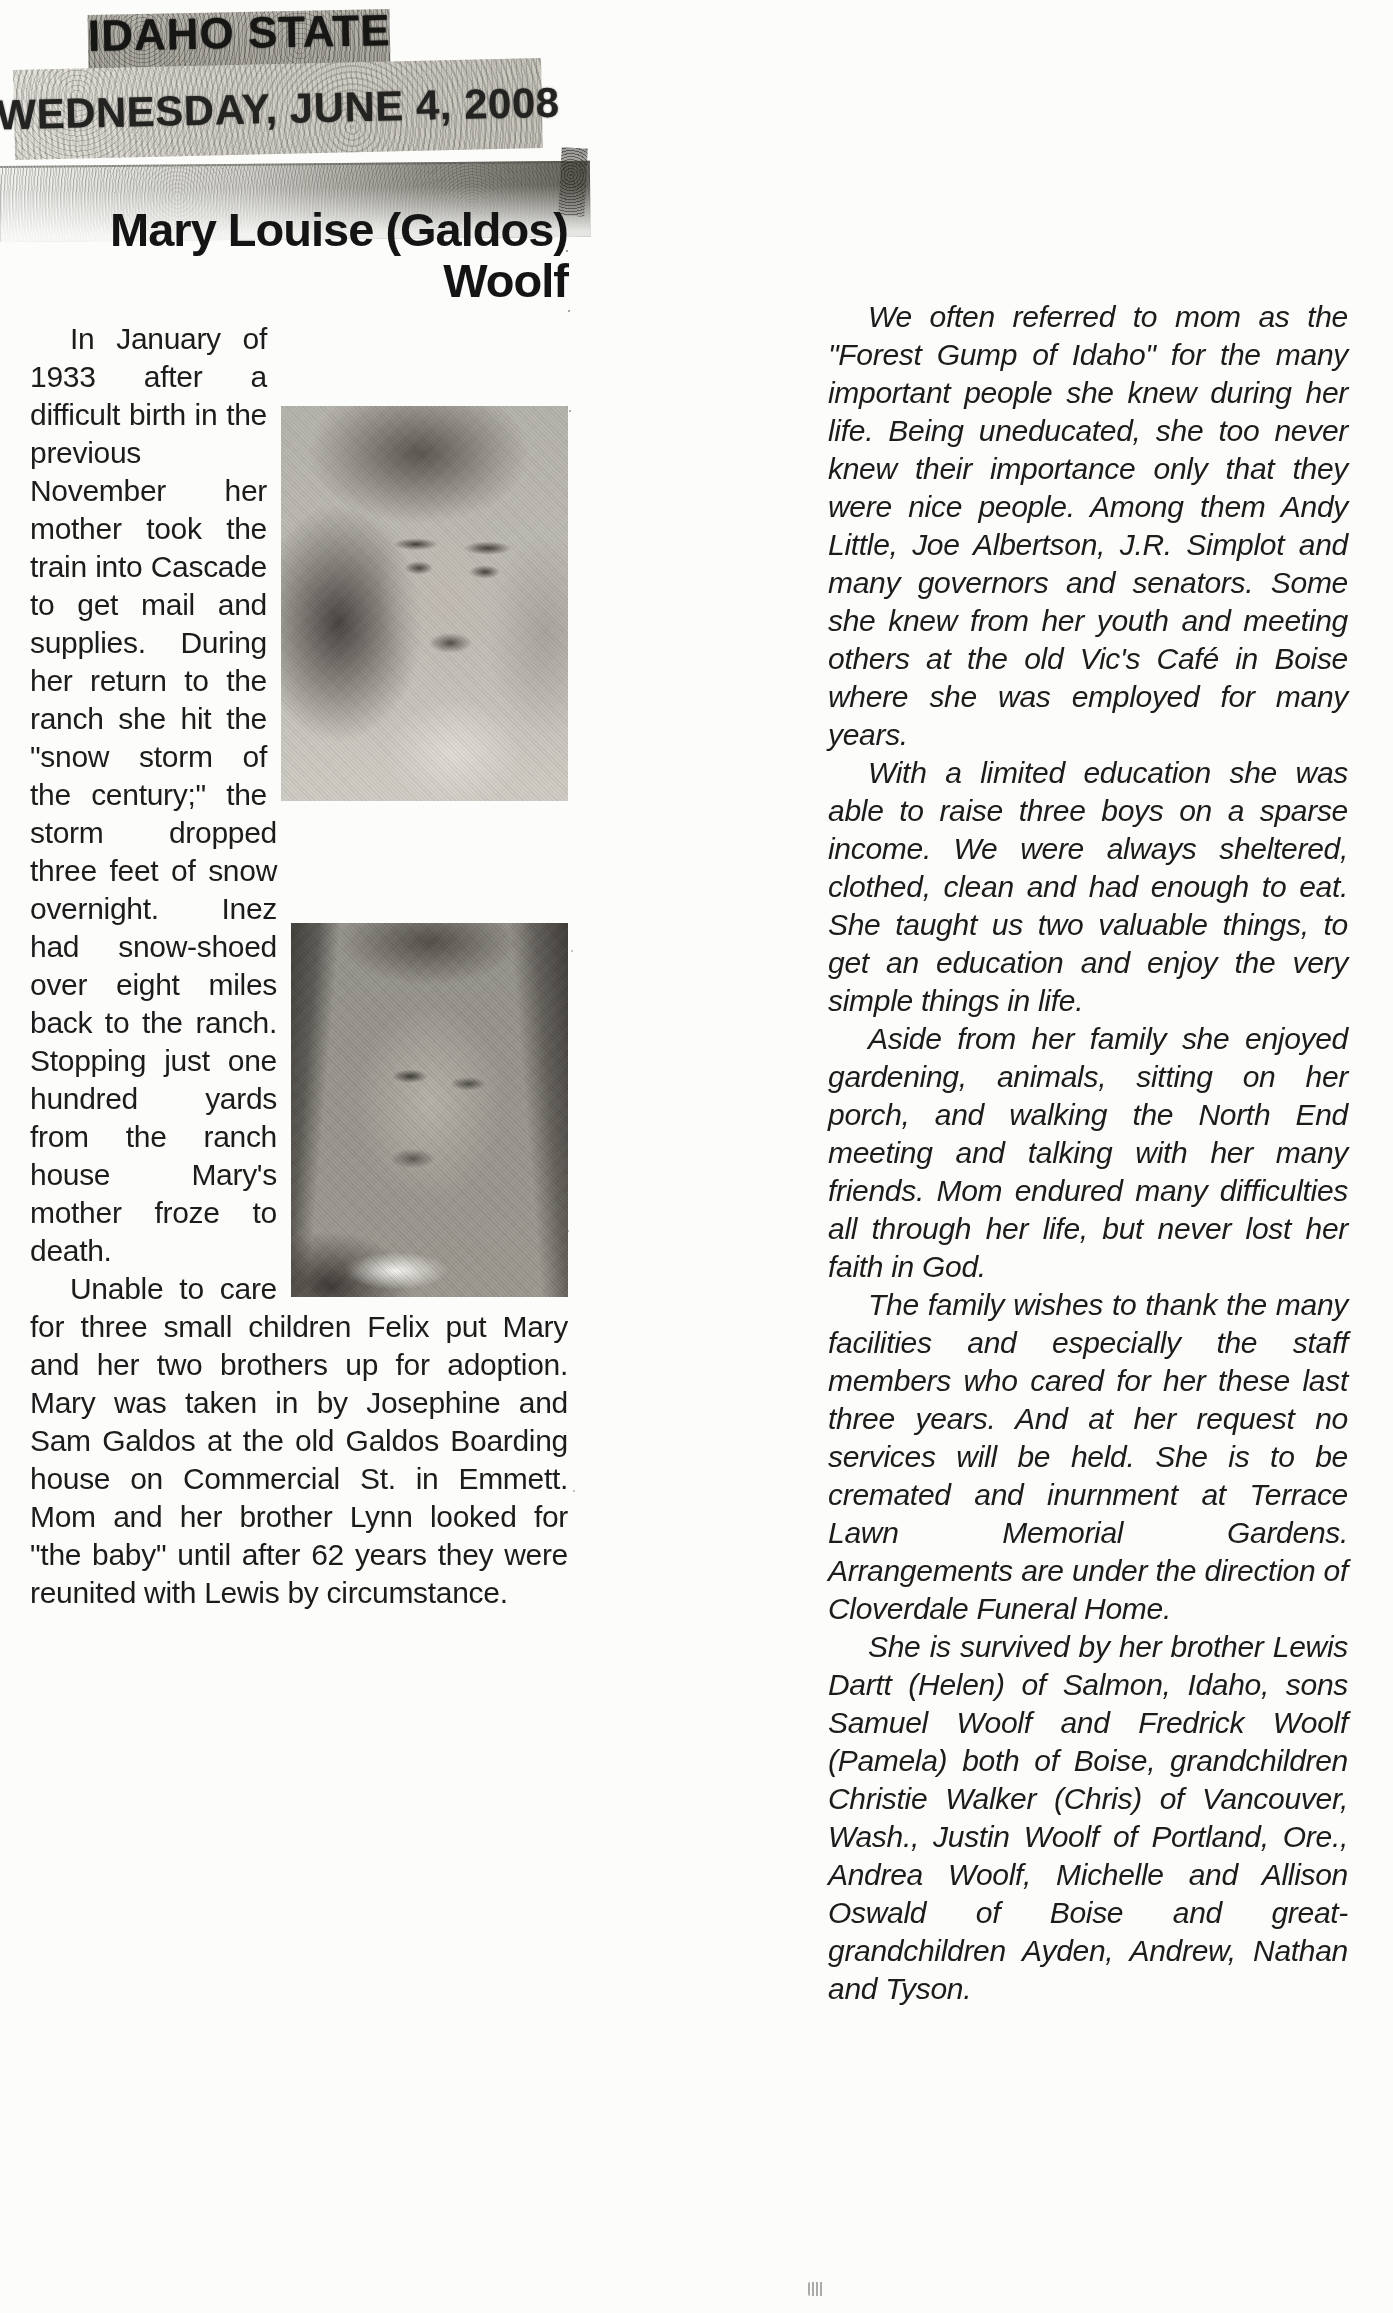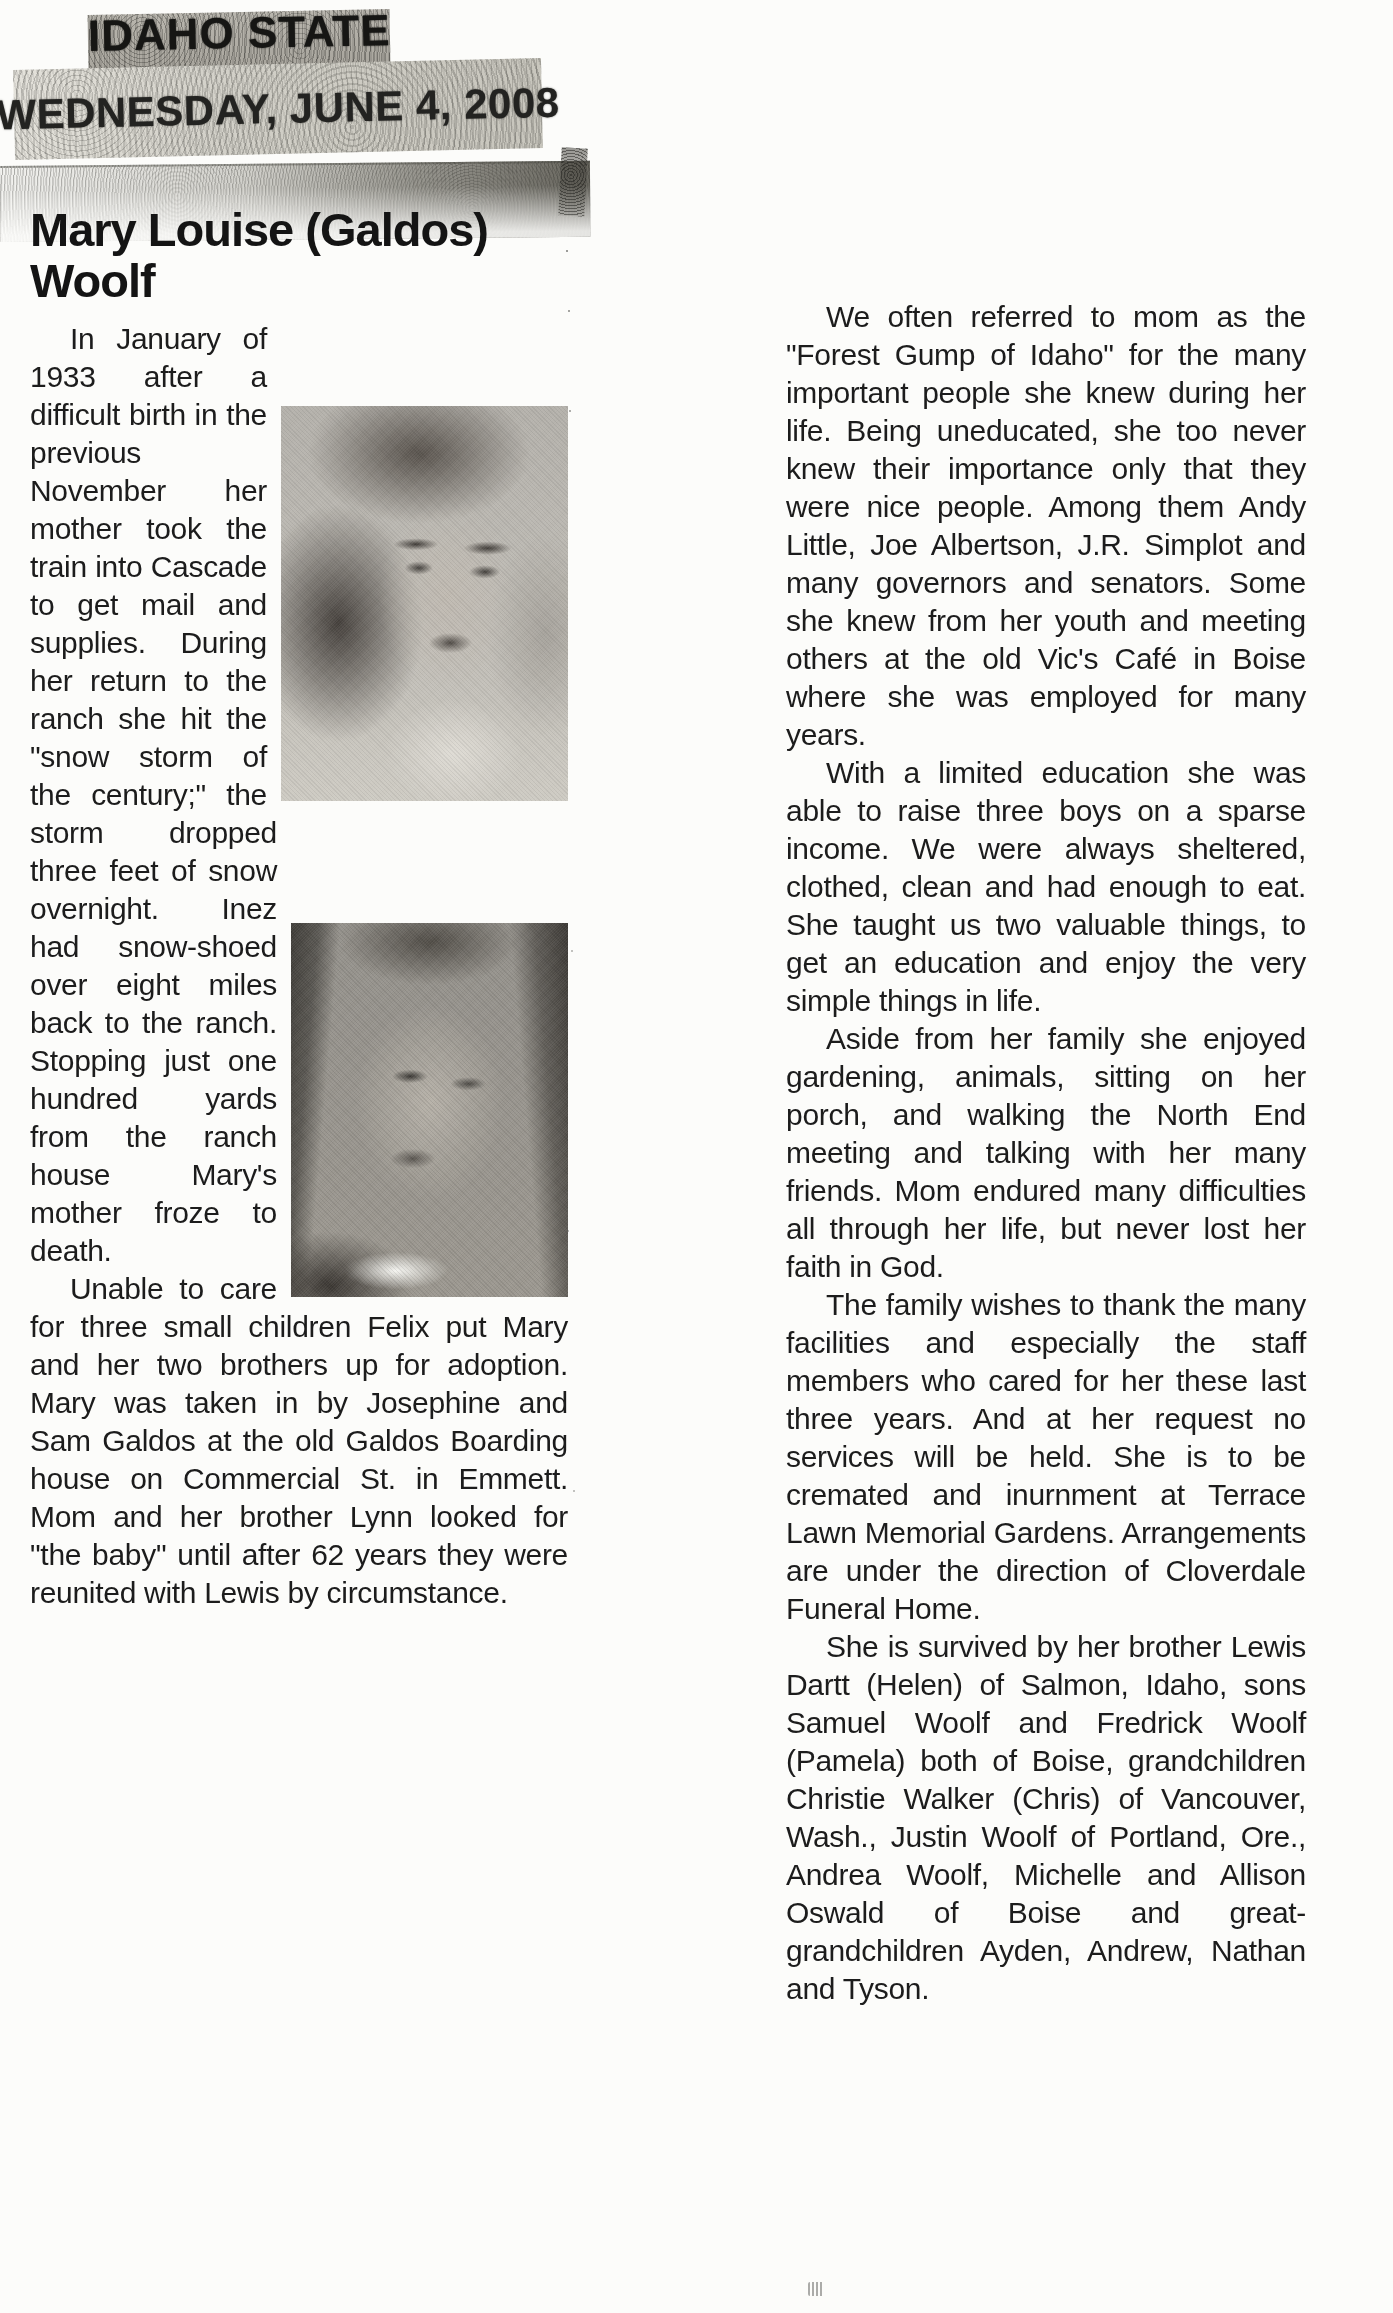--- a/index.html
+++ b/index.html
@@ -53,26 +53,26 @@
       repeating-radial-gradient(circle at 80% 60%, rgba(30,30,26,.22) 0 1px, transparent 1px 3px),
       linear-gradient(to right, rgba(200,199,192,.18) 0%, rgba(160,158,148,.45) 42%, rgba(115,113,104,.75) 72%, rgba(88,86,78,.9) 100%);
   }
   .strip::after{
     content:"";position:absolute;inset:0;
     background:linear-gradient(to bottom, rgba(252,252,250,0) 30%, rgba(252,252,250,.85) 92%);
   }
 
   
   .col-left{position:absolute;left:30px;top:204px;width:538px;}
-  .col-right{position:absolute;left:786px;top:298px;width:520px;}
+  .col-right{position:absolute;left:828px;top:298px;width:520px;font-style:italic;}
 
   .headline{
     margin:0 0 14px 0;
     font-size:47px;line-height:51px;font-weight:bold;letter-spacing:-1px;
-    color:#141414;white-space:pre-line;
+    color:#141414;white-space:pre-line;text-align:right;
   }
   .para{
     margin:0;
     font-size:30px;line-height:38px;letter-spacing:-0.3px;
     text-align:justify;text-indent:40px;
     color:#1c1c1c;
   }
 
   
   .photo{float:right;}

